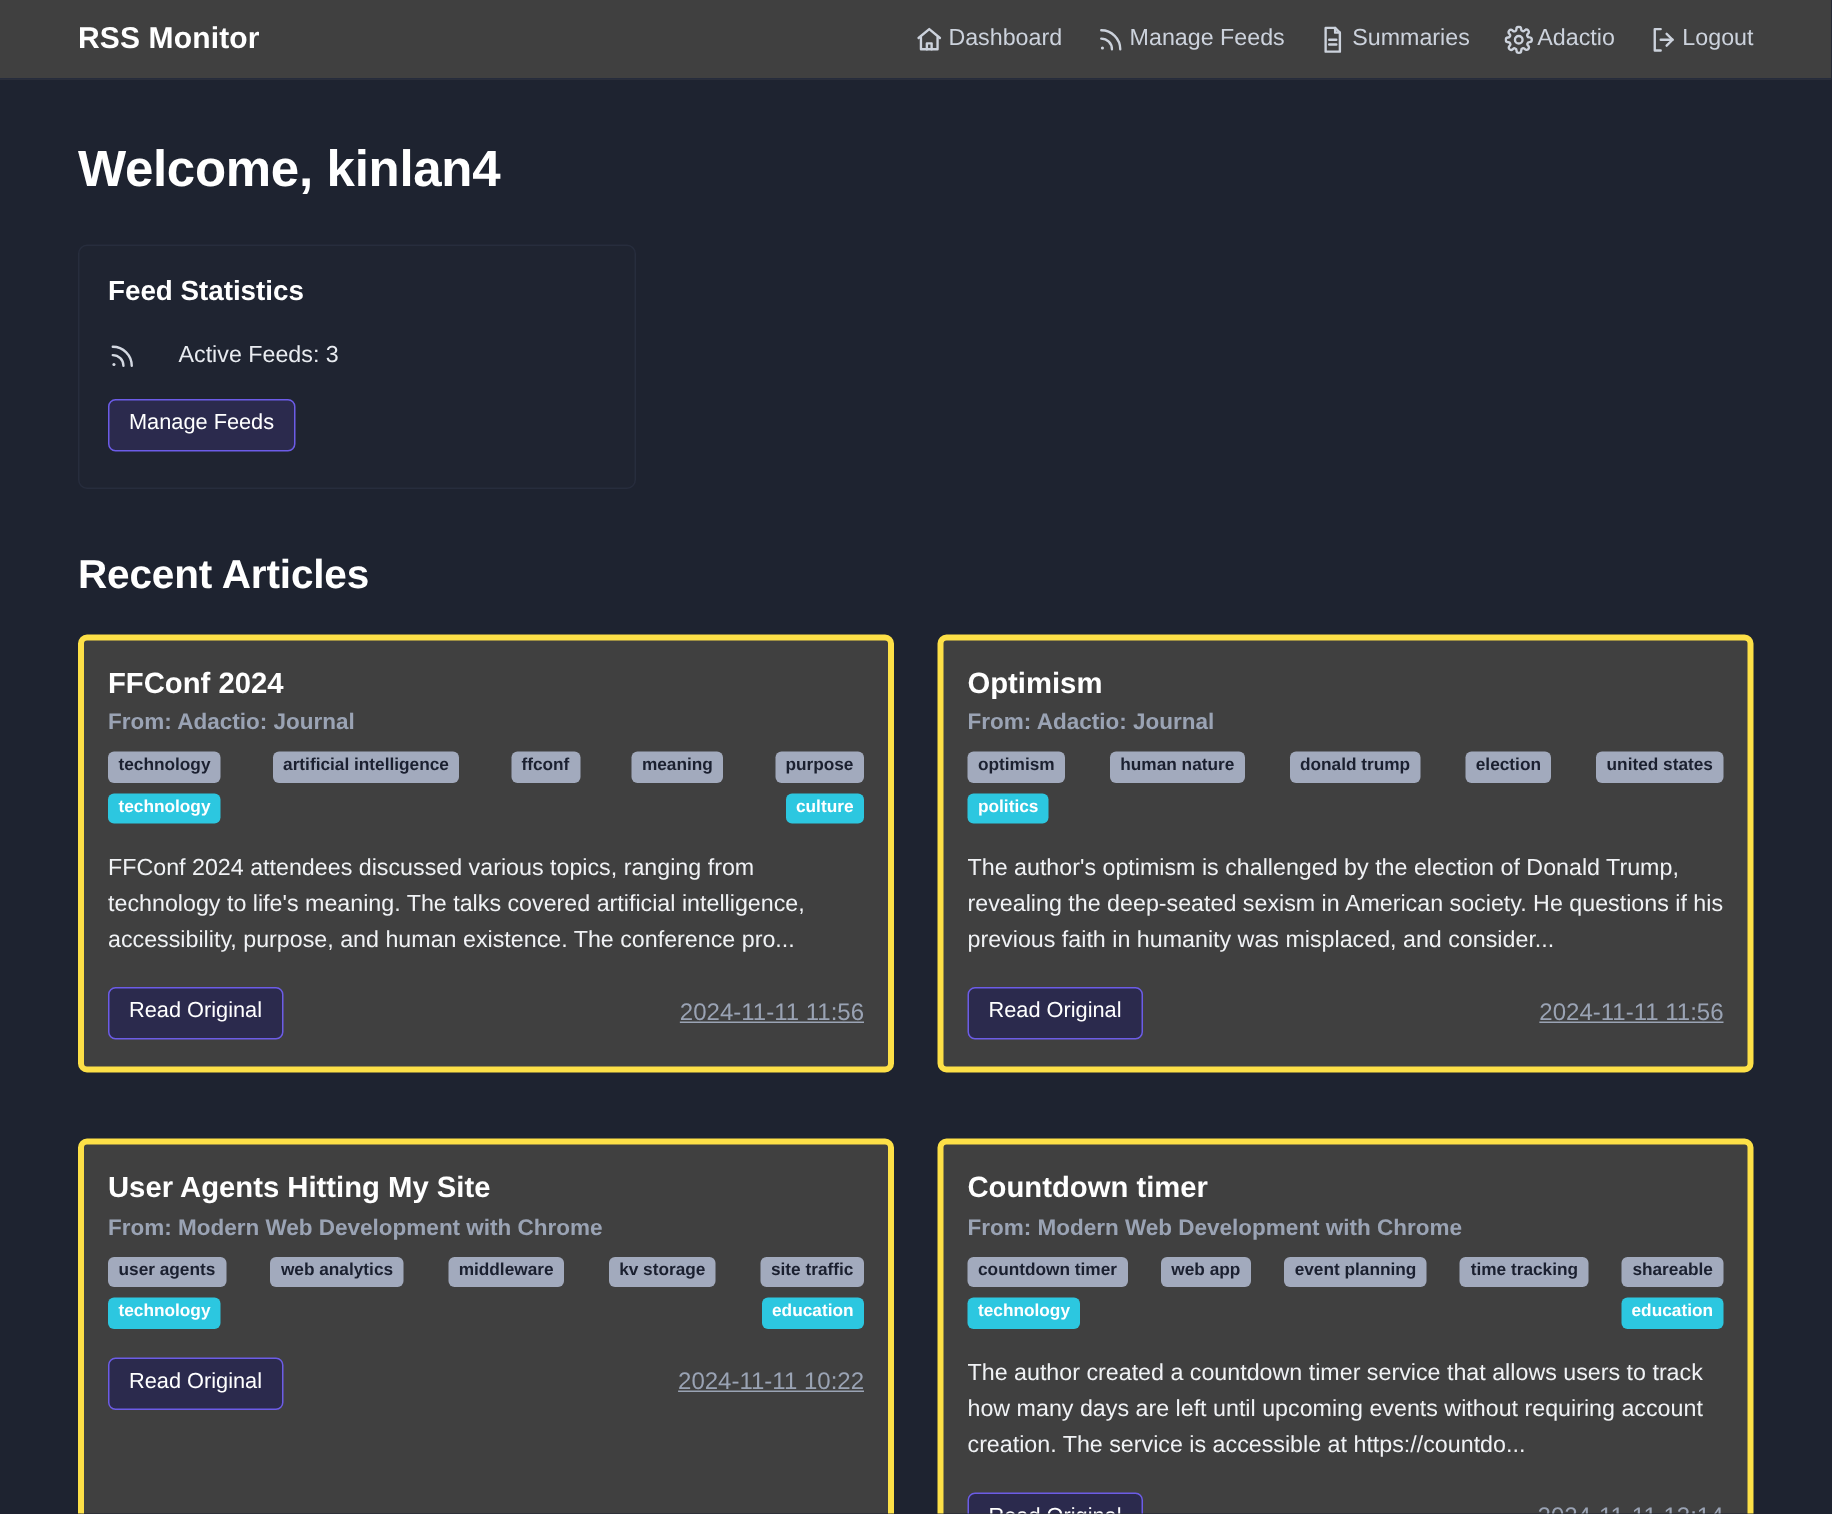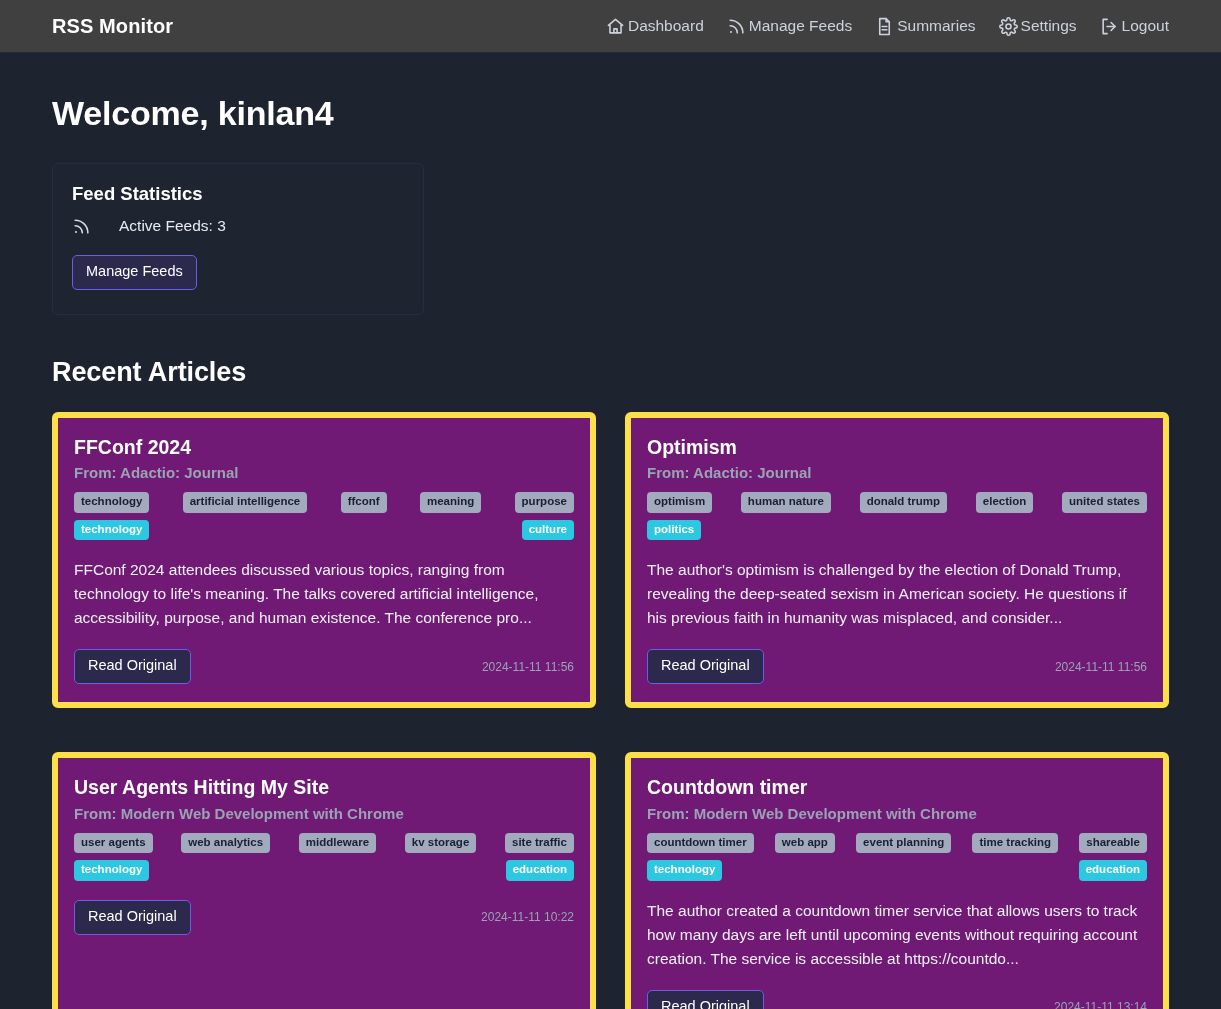--- a/index.html
+++ b/index.html
@@ -74,21 +74,21 @@
   .stat-card {
     border: 1px solid #272d3d;
     border-radius: 6px;
     background: #1f2431;
     padding: 19px 19px 24px 19px;
     min-height: 127px;
   }
   .stat-card h3 {
     font-size: 18.5px;
     font-weight: 700;
-    margin-bottom: 12px;
+    margin-bottom: 23px;
   }
   .stat-row {
     display: flex;
     align-items: flex-start;
     gap: 28px;
     font-size: 15.5px;
     color: #e8ebf0;
     margin-bottom: 19px;
   }
   .stat-row .ico { color: #d4d9e2; display: flex; }
@@ -116,23 +116,23 @@
 
   .articles-grid {
     display: grid;
     grid-template-columns: 1fr 1fr;
     column-gap: 29px;
     row-gap: 44px;
     margin-top: 24px;
   }
 
   .article-card {
-    border: 6px solid #fde047;
+    border: 4px solid #fde047;
     border-radius: 6px;
-    background: #701a75;
+    background: #404040;
     padding: 17px 16px 18px 16px;
   }
 
   .article-title {
     font-size: 19.5px;
     font-weight: 700;
     color: #ffffff;
     line-height: 1.25;
   }
   .article-source {
@@ -174,23 +174,24 @@
     color: #f0f2f5;
   }
 
   .article-footer {
     display: flex;
     align-items: center;
     justify-content: space-between;
     margin-top: 19px;
   }
   .timestamp {
-    font-size: 12px;
+    font-size: 16px;
     color: #9aa3b4;
     font-family: "Liberation Sans", sans-serif;
+    text-decoration: underline;
   }
 </style>
 </head>
 <body>
 
 <div class="navbar">
   <div class="brand">RSS Monitor</div>
   <nav class="nav-links">
 
     <a class="nav-link">
@@ -227,21 +228,21 @@
       <span>Summaries</span>
     </a>
 
     <a class="nav-link">
       <span class="ico">
         <svg width="19" height="19" viewBox="0 0 24 24" fill="none" stroke="#ccd2dc" stroke-width="2" stroke-linecap="round" stroke-linejoin="round">
           <circle cx="12" cy="12" r="3.2"></circle>
           <path d="M19.4 15a1.6 1.6 0 0 0 .3 1.8l.1.1a2 2 0 1 1-2.8 2.8l-.1-.1a1.6 1.6 0 0 0-1.8-.3 1.6 1.6 0 0 0-1 1.5V21a2 2 0 1 1-4 0v-.1a1.6 1.6 0 0 0-1-1.5 1.6 1.6 0 0 0-1.8.3l-.1.1a2 2 0 1 1-2.8-2.8l.1-.1a1.6 1.6 0 0 0 .3-1.8 1.6 1.6 0 0 0-1.5-1H3a2 2 0 1 1 0-4h.1a1.6 1.6 0 0 0 1.5-1 1.6 1.6 0 0 0-.3-1.8l-.1-.1a2 2 0 1 1 2.8-2.8l.1.1a1.6 1.6 0 0 0 1.8.3H9a1.6 1.6 0 0 0 1-1.5V3a2 2 0 1 1 4 0v.1a1.6 1.6 0 0 0 1 1.5 1.6 1.6 0 0 0 1.8-.3l.1-.1a2 2 0 1 1 2.8 2.8l-.1.1a1.6 1.6 0 0 0-.3 1.8V9a1.6 1.6 0 0 0 1.5 1H21a2 2 0 1 1 0 4h-.1a1.6 1.6 0 0 0-1.5 1z"></path>
         </svg>
       </span>
-      <span>Settings</span>
+      <span>Adactio</span>
     </a>
 
     <a class="nav-link">
       <span class="ico">
         <svg width="19" height="19" viewBox="0 0 24 24" fill="none" stroke="#ccd2dc" stroke-width="2" stroke-linecap="round" stroke-linejoin="round">
           <path d="M9 3H4v18h5"></path>
             <path d="M14 17l5-5-5-5"></path>
             <path d="M19 12H9"></path>
         </svg>
       </span>

